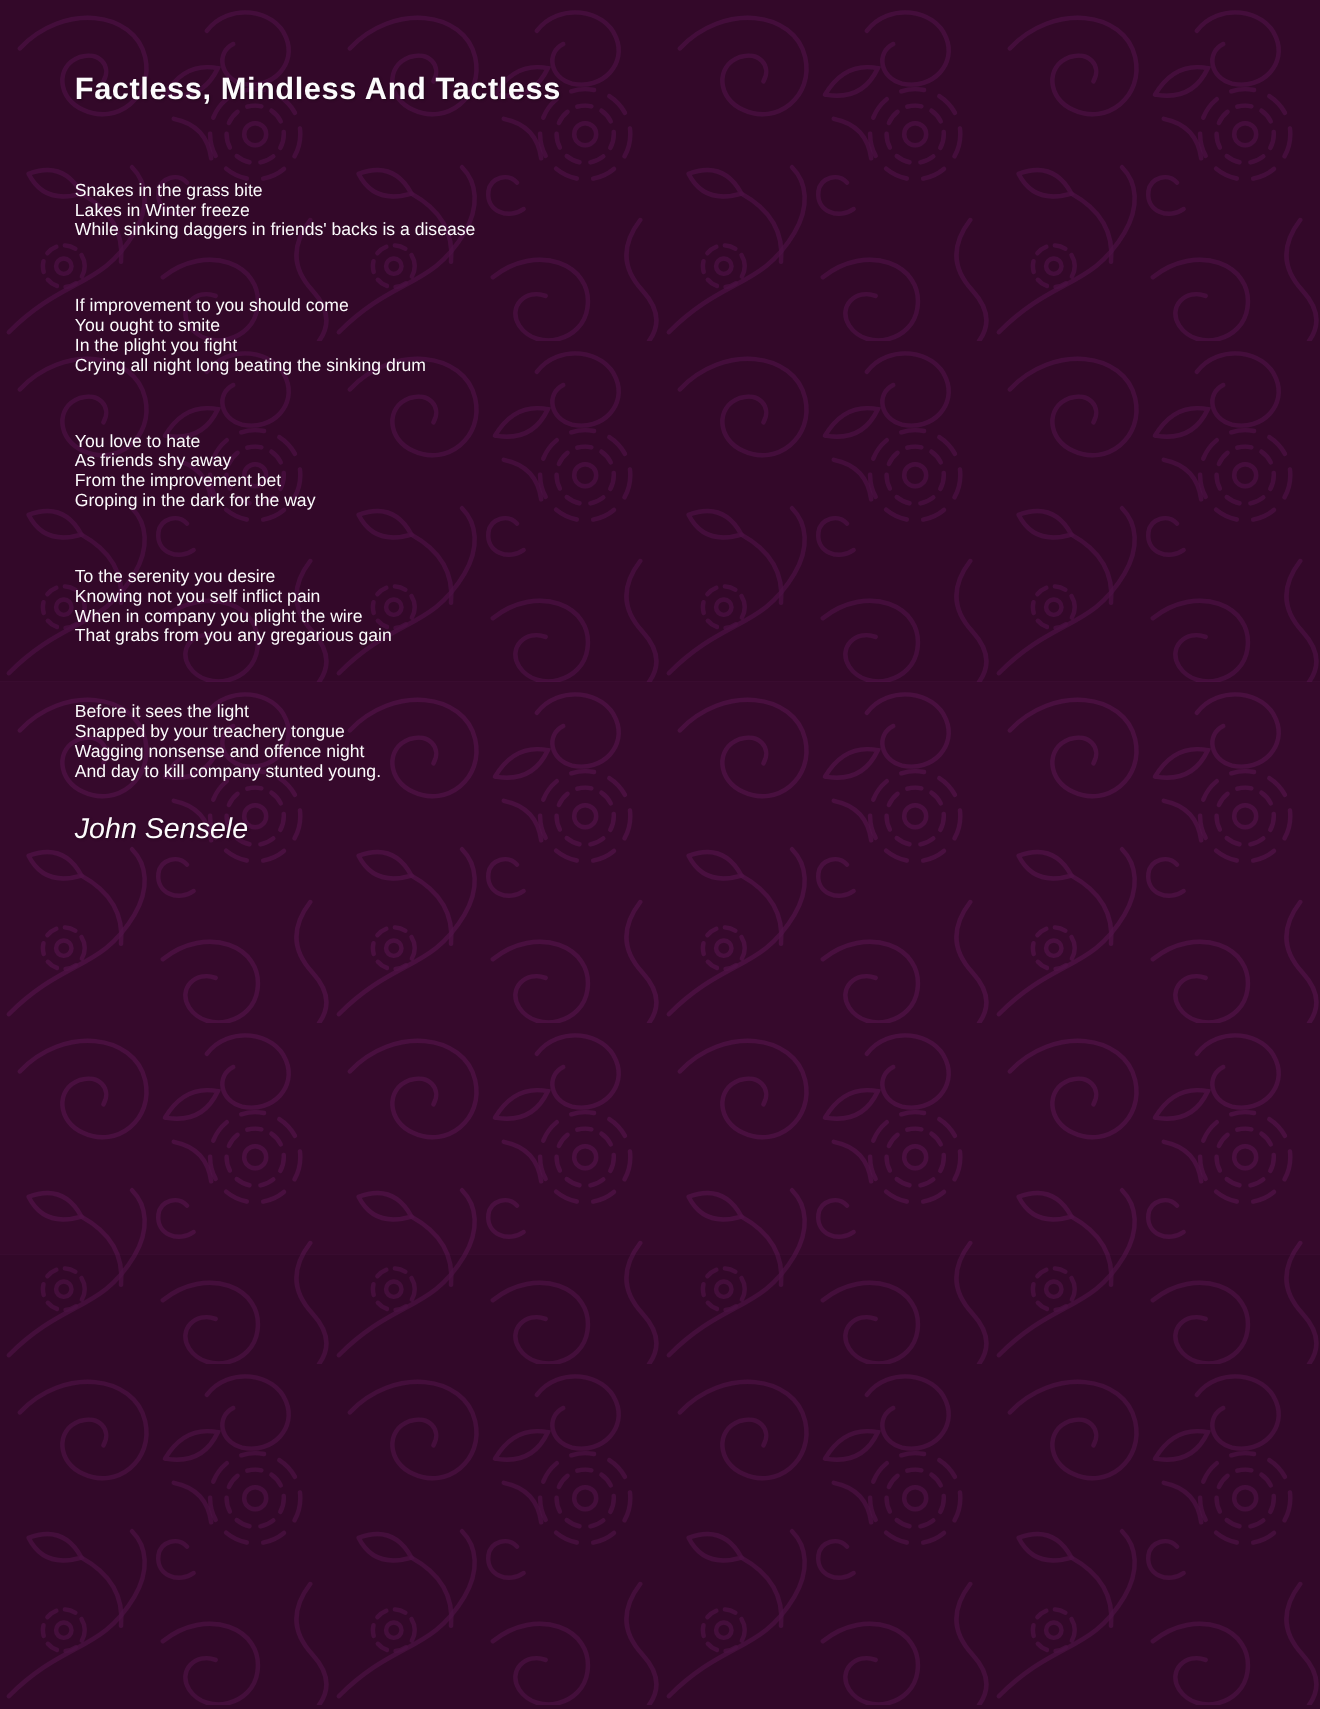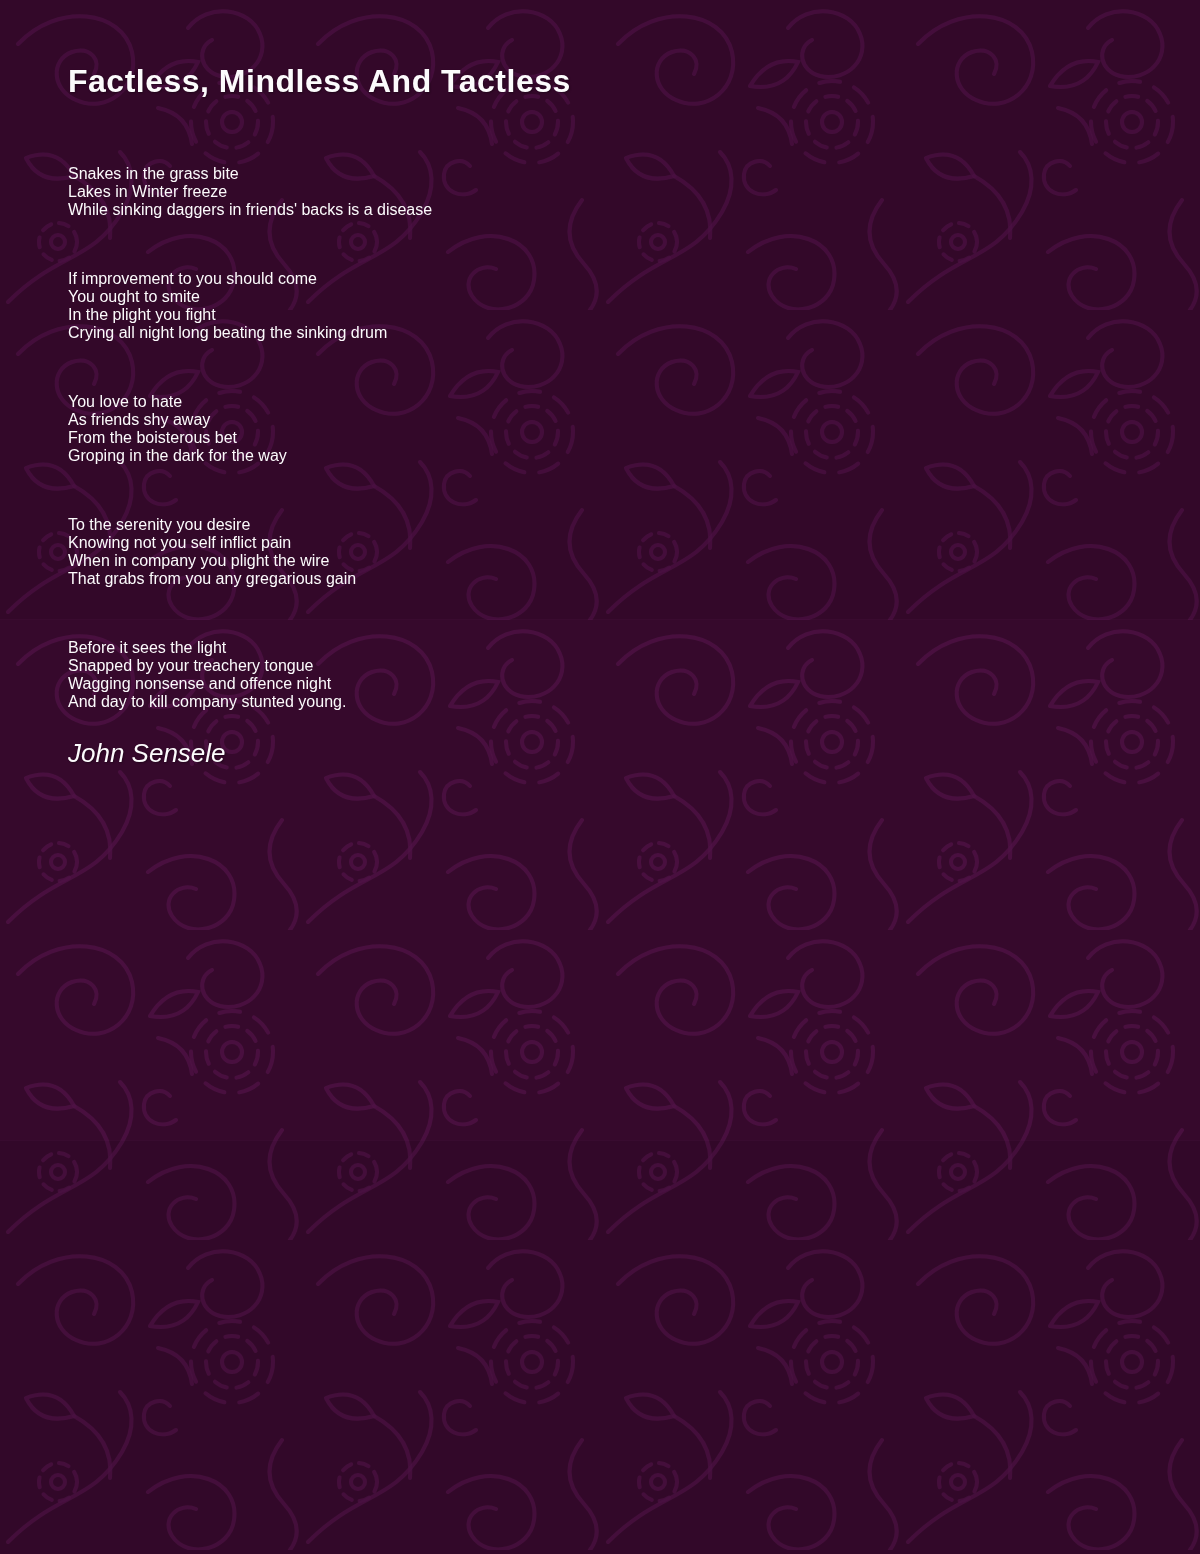--- a/index.html
+++ b/index.html
@@ -39,21 +39,21 @@
   .band-bottom{top:1140px;height:414px;background:rgba(8,0,8,0.06);border-top:1px solid rgba(120,40,110,0.10);}
   .content{
     position:absolute;top:0;left:0;
     width:1200px;height:1554px;
     padding:48px 60px 0 68px;
     box-sizing:border-box;
     color:var(--text);
   }
   .poem-title{
     margin:0 0 33px 0;
-    font-size:32px;
+    font-size:28px;
     line-height:66px;
     font-weight:bold;
     letter-spacing:0.5px;
     text-shadow:1px 1px 2px rgba(0,0,0,0.35);
   }
   .stanza{
     margin:0 0 51px 0;
     font-size:28px;
     line-height:53px;
     font-weight:bold;
@@ -128,21 +128,21 @@
       <div>If improvement to you should come</div>
       <div>You ought to smite</div>
       <div>In the plight you fight</div>
       <div>Crying all night long beating the sinking drum</div>
     <p></p>
 
     <p class="stanza">
       </p>
       <div>You love to hate</div>
       <div>As friends shy away</div>
-      <div>From the boisterous bet</div>
+      <div>From the improvement bet</div>
       <div>Groping in the dark for the way</div>
     <p></p>
 
     <p class="stanza">
       </p>
       <div>To the serenity you desire</div>
       <div>Knowing not you self inflict pain</div>
       <div>When in company you plight the wire</div>
       <div>That grabs from you any gregarious gain</div>
     <p></p>

